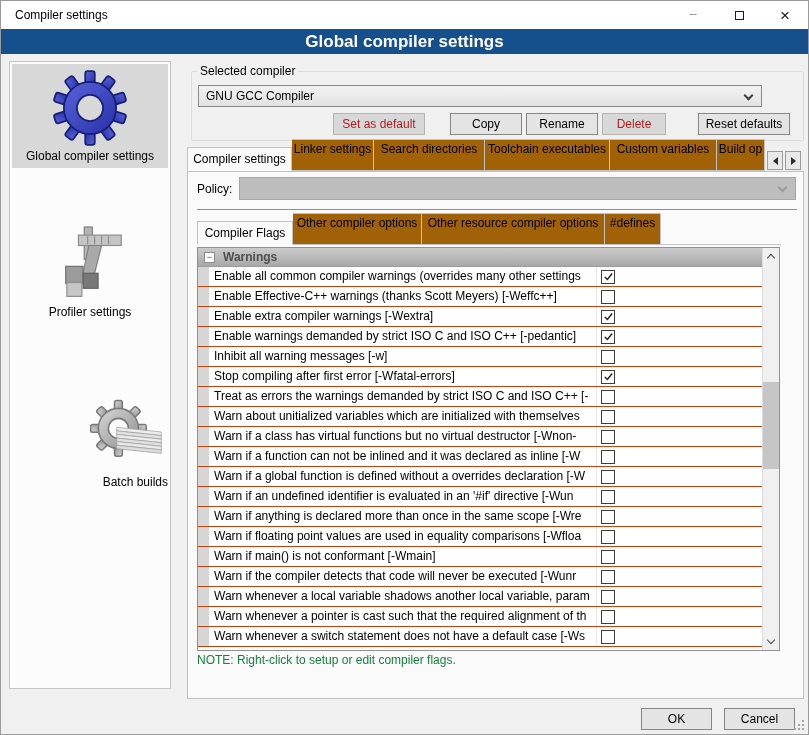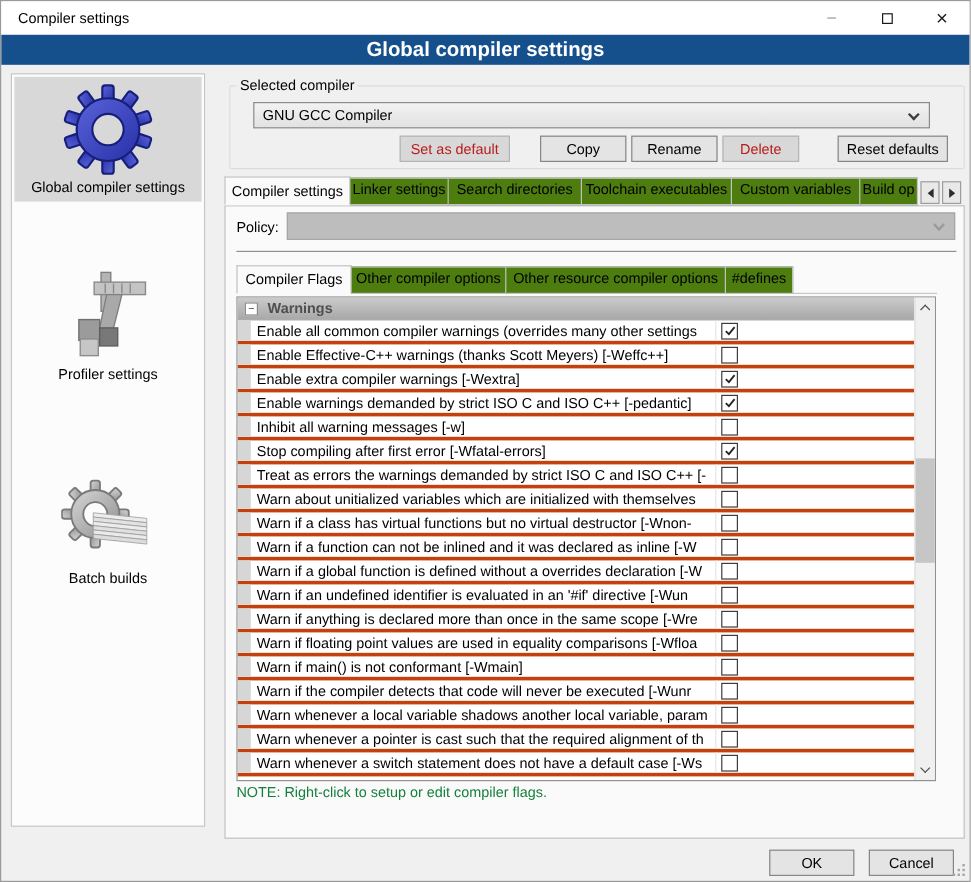--- a/index.html
+++ b/index.html
@@ -21,59 +21,59 @@
   .banner { position:absolute; top:28px; left:0; right:0; height:25px; background:#16508c;
             color:#fff; font-weight:bold; font-size:17px; text-align:center; line-height:25px; }
   
   .sidebar { position:absolute; left:8px; top:60px; width:162px; height:628px; background:#fcfcfc; border:1px solid #c6c6c6; }
   .side-item { position:absolute; left:2px; right:2px; display:flex; flex-direction:column; align-items:center; }
   .side-item.selected { background:#d8d8d8; }
   .side-icon { height:80px; display:flex; align-items:center; justify-content:center; margin-top:4px; }
   .side-label { margin-top:1px; font-size:12px; }
   #side1 { top:2px; height:104px; }
   #side2 { top:158px; height:112px; }
-  #side3 { top:328px; height:112px; }
+  #side3 { top:328px; height:112px;align-items:flex-end; }
   
   .group-label { position:absolute; left:196px; top:63px; background:#f0f0f0; padding:0 3px; z-index:2; }
   .groupbox { position:absolute; left:190px; top:70px; width:613px; height:70px; border:1px solid #dcdcdc; border-radius:2px; }
   .combo { position:absolute; border:1px solid #8a8a8a; background:linear-gradient(#f2f2f2,#e2e2e2); display:flex; align-items:center; }
-  #compiler-combo { left:210px; top:84px; width:564px; height:22px; }
+  #compiler-combo { left:197px; top:84px; width:564px; height:22px; }
   .combo .val { margin-left:7px; white-space:nowrap; overflow:hidden; }
   .chev { position:absolute; right:9px; top:6px; width:7px; height:7px;
           border-right:2px solid #3d3d3d; border-bottom:2px solid #3d3d3d; transform:rotate(45deg); }
   .combo.disabled { background:#bdbdbd; border-color:#a6a6a6; }
   .combo.disabled .chev { border-color:#9b9b9b; }
   #policy-combo { left:238px; top:176px; width:557px; height:23px; }
   
   .btn { position:absolute; height:22px; background:#e4e4e4; border:1px solid #868686; text-align:center; line-height:20px; font-size:12px; cursor:default; }
   .btn.disabled { background:#d8d8d8; color:#b91c1c; border-color:#b4b4b4; }
   
   #tab-strip { position:absolute; left:186px; top:146px; width:618px; height:24px; display:flex; align-items:flex-end; z-index:3; }
-  .tab { height:23px; line-height:19px; text-align:center; background:#4d7c0f; border:1px solid #c2c2c2; border-left:none;
+  .tab { height:32px; line-height:19px; text-align:center; background:#a16207; border:1px solid #c2c2c2; border-left:none;
          overflow:hidden; white-space:nowrap; }
   .tab:first-child { border-left:1px solid #c2c2c2; }
   .tab.active { height:24px; line-height:23px; background:#fafafa; border-left:1px solid #c2c2c2; border-bottom:1px solid #fafafa; }
   .tab-scroll { width:16px; height:19px; margin-bottom:1px; margin-left:2px; border:1px solid #9d9d9d; background:#e9e9e9;
                 display:flex; align-items:center; justify-content:center; }
   .tri-left  { width:0; height:0; border:4px solid transparent; border-right:5px solid #2c2c2c; border-left:none; }
   .tri-right { width:0; height:0; border:4px solid transparent; border-left:5px solid #2c2c2c; border-right:none; }
   .panel { position:absolute; left:186px; top:170px; width:617px; height:528px; background:#fafafa; border:1px solid #c0c0c0; }
   .policy-label { position:absolute; left:196px; top:181px; }
   .hsep { position:absolute; left:196px; top:208px; width:600px; height:1px; background:#8f8f8f; }
   
   #subtab-strip { position:absolute; left:196px; top:220px; height:24px; display:flex; align-items:flex-end; z-index:2; }
   .subtab-underline { position:absolute; left:196px; top:243px; width:584px; height:1px; background:#c6c6c6; z-index:1; }
   
   .listbox { position:absolute; left:196px; top:246px; width:583px; height:404px; background:#ffffff; border:1px solid #919191; }
   .pg-inner { position:absolute; left:0; top:0; right:17px; bottom:0; overflow:hidden; }
   .pg-header { height:19px; display:flex; align-items:center; background:linear-gradient(#cbcbcb,#a8a8a8); border-bottom:1px solid #9c9c9c; }
   .collapse-box { width:11px; height:11px; background:#fff; border:1px solid #8b8b8b; margin-left:6px;
                   font-size:9px; line-height:9px; text-align:center; color:#444; }
   .cat-label { margin-left:8px; font-weight:bold; color:#4f4f4f; }
-  .pg-row { height:20px; display:flex; align-items:stretch; border-bottom:3px solid #c2410c; }
+  .pg-row { height:20px; display:flex; align-items:stretch; border-bottom:1px solid #c2410c; }
   .pg-gutter { width:11px; background:#d6d6d6; }
   .pg-text { width:388px; line-height:19px; padding-left:5px; white-space:nowrap; overflow:hidden; border-right:1px solid #e7e7e7; }
   .pg-checkcell { flex:1; display:flex; align-items:center; }
   .cb { width:14px; height:14px; border:1px solid #3c3c3c; background:#fff; margin-left:4px;
         display:flex; align-items:center; justify-content:center; }
   .cb svg { display:block; }
   
   .vscroll { position:absolute; top:0; right:0; width:17px; height:100%; background:#f0f0f0; border-left:1px solid #dcdcdc; }
   .scroll-btn { position:absolute; left:0; width:16px; height:17px; display:flex; align-items:center; justify-content:center; }
   .scroll-btn.up { top:0; } .scroll-btn.down { bottom:0; }

